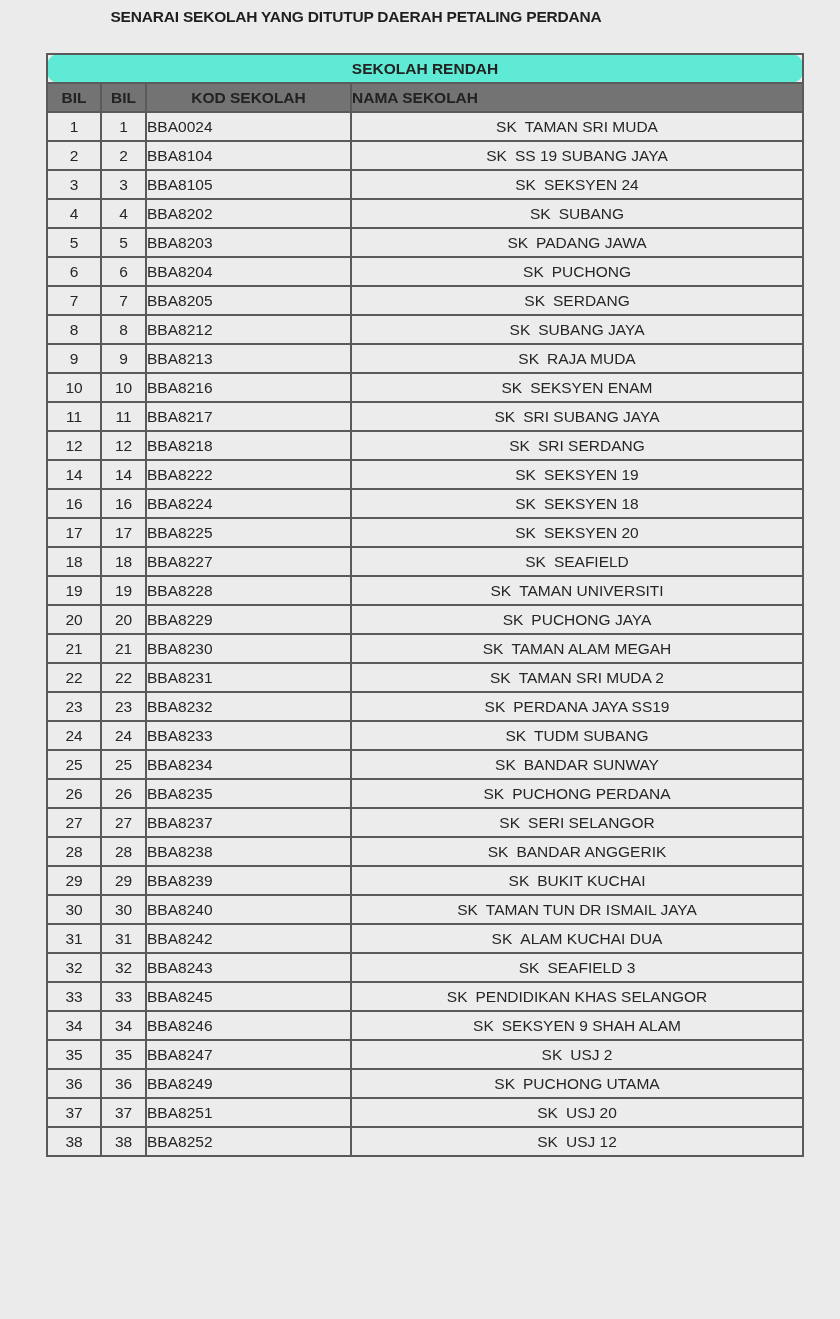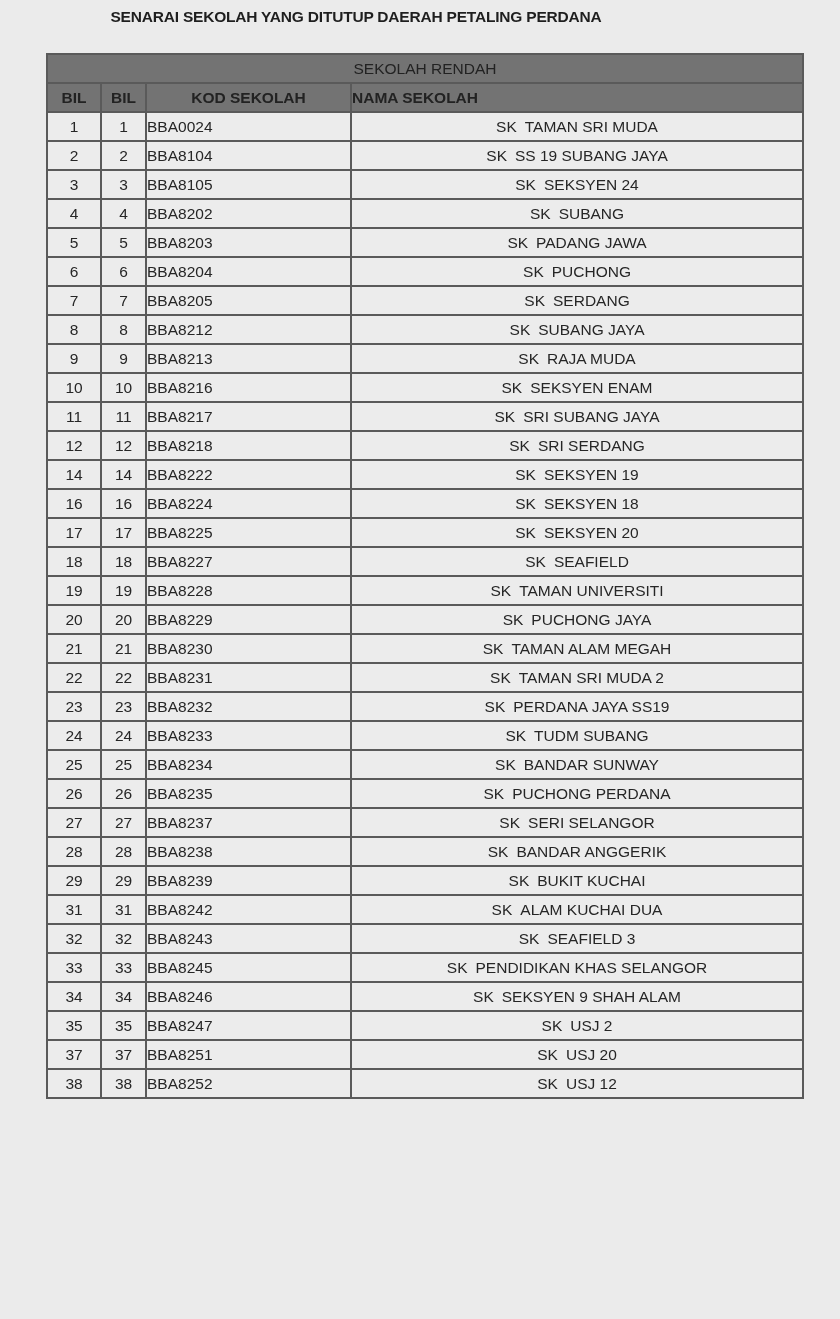--- a/index.html
+++ b/index.html
@@ -39,24 +39,25 @@
     table.schools td, table.schools th {
       border: 2px solid #5a5a5a;
       height: 27px;
       padding: 0;
       font-size: 15.5px;
       line-height: 27px;
       white-space: nowrap;
       overflow: hidden;
     }
     .section-header th {
-      background: #737373;
-      font-weight: normal;
+      background: #5eead4;
+      font-weight: bold;
       text-align: center;
       font-size: 15px;
+      border-radius: 12px;
     }
     .col-header th {
       font-weight: bold;
       font-size: 15px;
       background: #737373;
     }
     th.c-bil, td.c-bil { text-align: center; }
     th.c-kod, td.c-kod { }
     th.c-nama { text-align: left; padding-left: 8px; }
     td.c-nama { text-align: center; padding-left: 8px; }
@@ -247,20 +248,26 @@
         <td class="c-kod">BBA8238</td>
         <td class="c-nama"><span class="sk-prefix">SK</span><span>BANDAR ANGGERIK</span></td>
       </tr>
       <tr>
         <td class="c-bil">29</td>
         <td class="c-bil">29</td>
         <td class="c-kod">BBA8239</td>
         <td class="c-nama"><span class="sk-prefix">SK</span><span>BUKIT KUCHAI</span></td>
       </tr>
       <tr>
+        <td class="c-bil">30</td>
+        <td class="c-bil">30</td>
+        <td class="c-kod">BBA8240</td>
+        <td class="c-nama"><span class="sk-prefix">SK</span><span>TAMAN TUN DR ISMAIL JAYA</span></td>
+      </tr>
+      <tr>
         <td class="c-bil">31</td>
         <td class="c-bil">31</td>
         <td class="c-kod">BBA8242</td>
         <td class="c-nama"><span class="sk-prefix">SK</span><span>ALAM KUCHAI DUA</span></td>
       </tr>
       <tr>
         <td class="c-bil">32</td>
         <td class="c-bil">32</td>
         <td class="c-kod">BBA8243</td>
         <td class="c-nama"><span class="sk-prefix">SK</span><span>SEAFIELD 3</span></td>
@@ -277,20 +284,26 @@
         <td class="c-kod">BBA8246</td>
         <td class="c-nama"><span class="sk-prefix">SK</span><span>SEKSYEN 9 SHAH ALAM</span></td>
       </tr>
       <tr>
         <td class="c-bil">35</td>
         <td class="c-bil">35</td>
         <td class="c-kod">BBA8247</td>
         <td class="c-nama"><span class="sk-prefix">SK</span><span>USJ 2</span></td>
       </tr>
       <tr>
+        <td class="c-bil">36</td>
+        <td class="c-bil">36</td>
+        <td class="c-kod">BBA8249</td>
+        <td class="c-nama"><span class="sk-prefix">SK</span><span>PUCHONG UTAMA</span></td>
+      </tr>
+      <tr>
         <td class="c-bil">37</td>
         <td class="c-bil">37</td>
         <td class="c-kod">BBA8251</td>
         <td class="c-nama"><span class="sk-prefix">SK</span><span>USJ 20</span></td>
       </tr>
       <tr>
         <td class="c-bil">38</td>
         <td class="c-bil">38</td>
         <td class="c-kod">BBA8252</td>
         <td class="c-nama"><span class="sk-prefix">SK</span><span>USJ 12</span></td>

